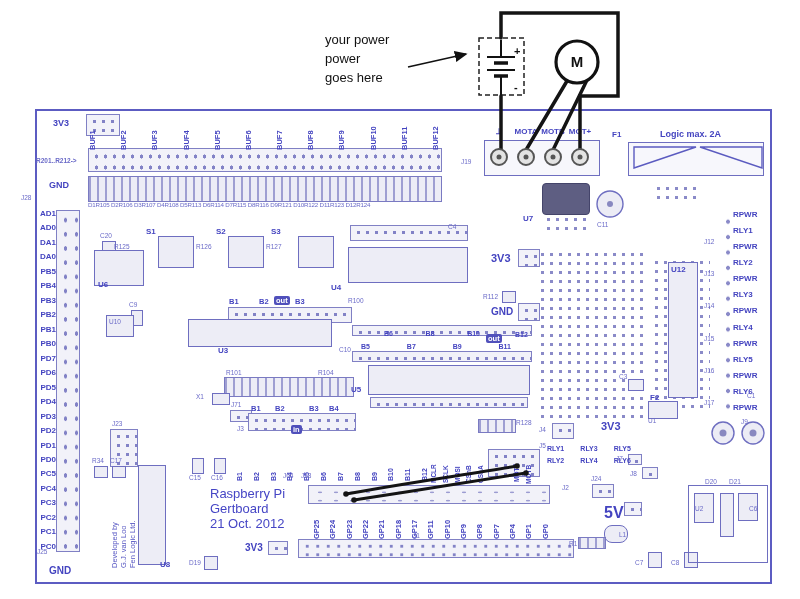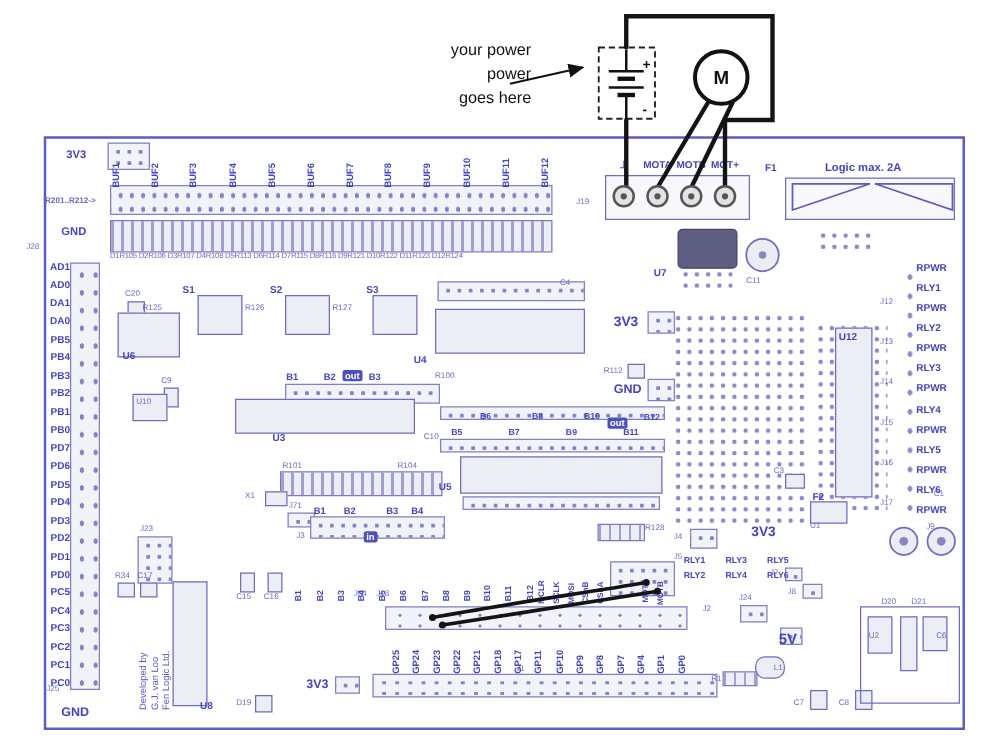--- a/index.html
+++ b/index.html
@@ -12,21 +12,21 @@
   .dotsf{position:absolute;background-image:radial-gradient(#8a8ac8 1.6px,transparent 2px);background-size:9px 9px}
   .striped{position:absolute;border:1px solid #7a7ac2;background:repeating-linear-gradient(90deg,#9f9fd2 0 2px,#ededf6 2px 8px)}
   .lb{position:absolute;color:#4444c0;font-weight:bold;font-size:8px;line-height:1;white-space:nowrap}
   .tn{position:absolute;color:#6a6ac8;font-size:6.5px;line-height:1;white-space:nowrap}
   .tag{position:absolute;background:#5050bb;color:#fff;font-weight:bold;font-size:7.5px;line-height:1.2;padding:0 2px;border-radius:2px;white-space:nowrap}
   .vt{writing-mode:vertical-rl;transform:rotate(180deg)}
   .row{position:absolute;display:flex;justify-content:space-between}
   .col{position:absolute;display:flex;flex-direction:column;justify-content:space-between}
   .grid3{position:absolute;display:grid;grid-template-columns:repeat(3,1fr);row-gap:5px;column-gap:4px}
   .blk span{display:block}
-  .ann{color:#111;font-size:13px;line-height:19px;text-align:right}
+  .ann{color:#111;font-size:13px;line-height:19px;text-align:left}
   .ttl{color:#4545c5;font-size:13px;line-height:15px}
   .crd{color:#5555c2;font-size:7.5px}
   svg{position:absolute;left:0;top:0;pointer-events:none}
 </style>
 </head>
 <body>
 
 <div id="wrap">
 
   <div class="ab" style="left:35px;top:109px;width:733px;height:471px;border:2px solid #5c5cc2;background:#fff"></div>
@@ -213,38 +213,43 @@
       <span>RLY3</span>
       <span>RLY5</span>
       <span>RLY2</span>
       <span>RLY4</span>
       <span>RLY6</span>
     </div>
 
   <div class="ab vt" style="left:513px;top:450px;width:10px;height:32px;font-weight:bold;font-size:6.5px;color:#4444c0">MOTA</div>
   <div class="ab vt" style="left:525px;top:452px;width:10px;height:32px;font-weight:bold;font-size:6.5px;color:#4444c0">MOTB</div>
 
+  <div class="ab ttl blk" style="left:210px;top:486px;width:100px">
+      <span>Raspberry Pi</span>
+      <span>Gertboard</span>
+      <span>21 Oct. 2012</span>
+    </div>
 
   <div class="ab vt crd blk" style="left:110px;top:468px;width:30px;height:100px">
       <span>Developed by</span>
       <span>G.J. van Loo</span>
       <span>Fen Logic Ltd.</span>
     </div>
 
   <span class="lb" style="left:485px;top:128px;width:28px;text-align:center">⊥</span>
   <span class="lb" style="left:512px;top:128px;width:28px;text-align:center">MOTA</span>
   <span class="lb" style="left:539px;top:128px;width:28px;text-align:center">MOTB</span>
   <span class="lb" style="left:566px;top:128px;width:28px;text-align:center">MOT+</span>
 
   <span class="lb" style="left:53px;top:119px;font-size:9px">3V3</span>
   <span class="lb" style="left:49px;top:181px;font-size:9px">GND</span>
   <span class="lb" style="left:491px;top:253px;font-size:11px">3V3</span>
   <span class="lb" style="left:491px;top:307px;font-size:10px">GND</span>
   <span class="lb" style="left:601px;top:421px;font-size:11px">3V3</span>
-  <span class="lb" style="left:623px;top:505px;font-size:12px">5V</span>
+  <span class="lb" style="left:604px;top:505px;font-size:16px">5V</span>
   <span class="lb" style="left:245px;top:543px;font-size:10px">3V3</span>
   <span class="lb" style="left:49px;top:566px;font-size:10px">GND</span>
   <span class="tn" style="left:36px;top:158px;font-weight:bold">R201..R212-&gt;</span>
 
   <span class="lb" style="left:612px;top:131px">F1</span>
   <span class="lb" style="left:660px;top:130px;font-size:9px">Logic max. 2A</span>
   <span class="tn" style="left:461px;top:159px">J19</span>
 
   <span class="lb" style="left:229px;top:298px;font-size:7.5px">B1</span>
   <span class="lb" style="left:259px;top:298px;font-size:7.5px">B2</span>
@@ -269,21 +274,21 @@
   <span class="tag" style="left:291px;top:425px">in</span>
   <span class="lb" style="left:309px;top:405px;font-size:7.5px">B3</span>
   <span class="lb" style="left:329px;top:405px;font-size:7.5px">B4</span>
 
   <span class="tn" style="left:100px;top:233px">C20</span>
   <span class="tn" style="left:114px;top:244px">R125</span>
   <span class="tn" style="left:196px;top:244px">R126</span>
   <span class="tn" style="left:266px;top:244px">R127</span>
   <span class="lb" style="left:146px;top:228px">S1</span>
   <span class="lb" style="left:216px;top:228px">S2</span>
-  <span class="lb" style="left:293px;top:228px">S3</span>
+  <span class="lb" style="left:271px;top:228px">S3</span>
   <span class="lb" style="left:98px;top:281px">U6</span>
   <span class="tn" style="left:129px;top:302px">C9</span>
   <span class="tn" style="left:109px;top:319px">U10</span>
   <span class="lb" style="left:218px;top:347px">U3</span>
   <span class="tn" style="left:339px;top:347px">C10</span>
   <span class="lb" style="left:331px;top:284px">U4</span>
   <span class="lb" style="left:351px;top:386px">U5</span>
   <span class="tn" style="left:226px;top:370px">R101</span>
   <span class="tn" style="left:318px;top:370px">R104</span>
   <span class="tn" style="left:196px;top:394px">X1</span>

